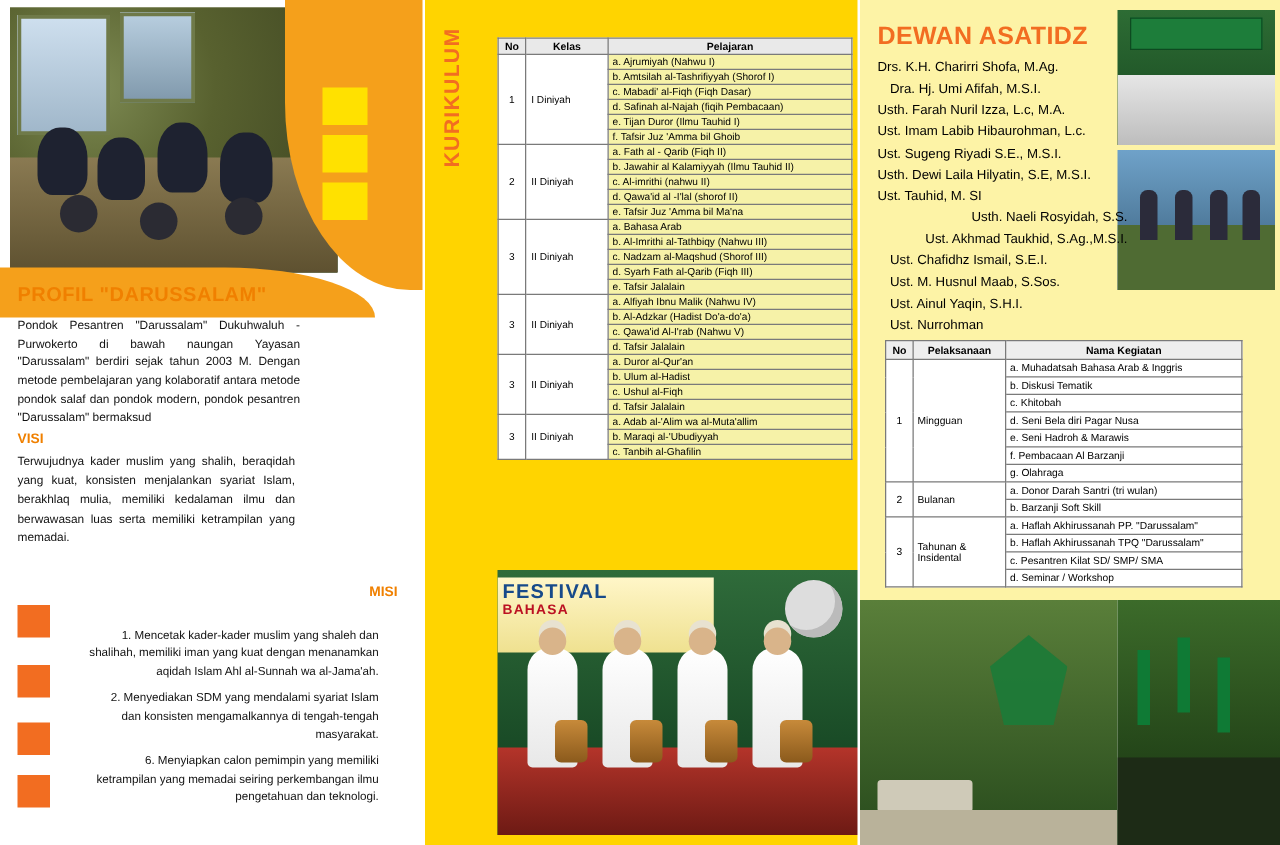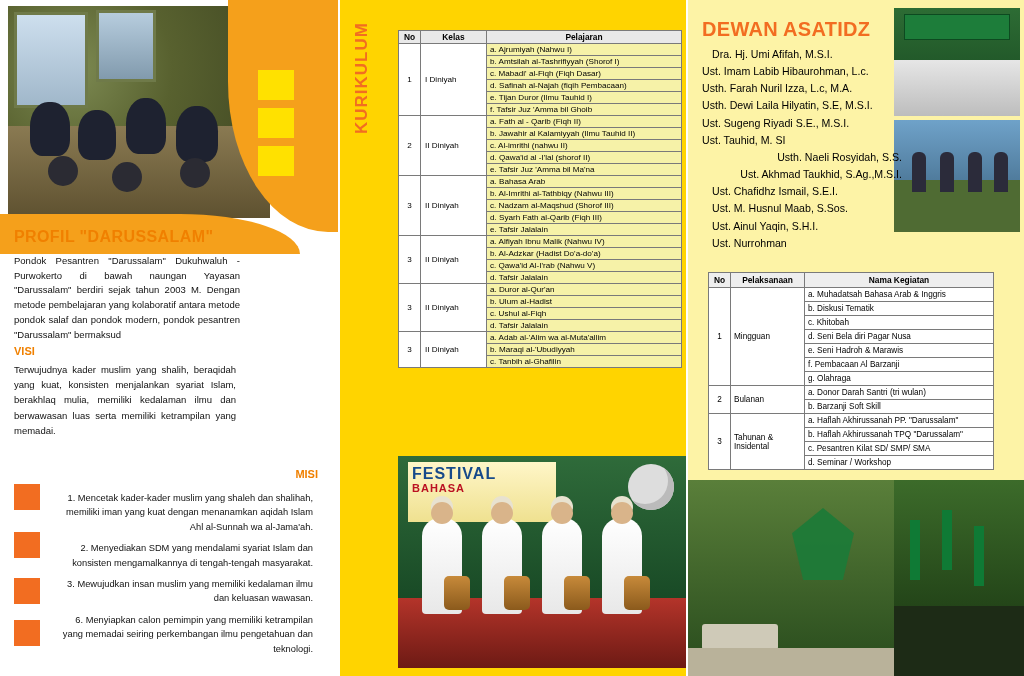--- a/index.html
+++ b/index.html
@@ -71,21 +71,21 @@
     font-size:9.5px; line-height:1.6; color:#111; text-align:justify;
   }
   .p1-misi-h {
     position:absolute; right:22px; top:468px; color:#f08000; font-size:11px; font-weight:bold;
   }
   .p1-misi {
     position:absolute; left:56px; top:486px; width:262px;
     font-size:9.3px; line-height:1.55; color:#111; text-align:right;
   }
   .p1-misi li { list-style:none; margin:0 0 7px 0; }
-  .p1-misi ol { margin:5px; padding:0; }
+  .p1-misi ol { margin:15px; padding:0; }
   .p1-sq { position:absolute; left:14px; width:26px; height:26px; background:#f26d21; }
 
   
   .panel2 { position:absolute; left:340px; top:0; width:348px; height:676px; background:#ffd400; overflow:hidden; }
   .p2-inner { position:absolute; left:8px; top:0; width:340px; height:676px; background:#ffd400; }
   .kurikulum-label {
     position:absolute; left:4px; top:8px; width:34px; height:140px;
     color:#f26d21; font-weight:bold; font-size:17px; letter-spacing:1px;
     writing-mode:vertical-rl; transform:rotate(180deg);
     display:flex; align-items:flex-start; justify-content:center;
@@ -102,21 +102,21 @@
   .kur-table td.c-no { width:22px; text-align:center; }
   .kur-table td.c-kelas { width:66px; text-align:left; padding-left:4px;margin-top:47px; }
   .kur-table td.c-pel { background:#f6f2a8; }
 
   .p2-photo {
     position:absolute; left:50px; bottom:8px; width:290px; height:212px;
     background:linear-gradient(#2f6b3a,#0e3a1c);
     overflow:hidden;
   }
   .p2-photo .banner {
-    position:absolute; left:10px; top:6px; width:148px; height:60px;
+    position:absolute; left:0; top:6px; width:173px; height:60px;
     background:linear-gradient(#fff6c8,#efe190);
     color:#174a8a; font-weight:bold; font-size:16px; line-height:1.05;
     padding:4px; letter-spacing:1px;
   }
   .p2-photo .banner small { display:block; font-size:11px; color:#b12; }
   .p2-photo .mascot {
     position:absolute; right:14px; top:8px; width:46px; height:46px; border-radius:50%;
     background:#ddd; box-shadow: inset -6px -6px 0 #bbb;
   }
   .p2-photo .stage {
@@ -245,21 +245,20 @@
     <div class="p1-body">Pondok Pesantren "Darussalam" Dukuhwaluh - Purwokerto di bawah naungan Yayasan "Darussalam" berdiri sejak tahun 2003 M. Dengan metode pembelajaran yang kolaboratif antara  metode pondok salaf dan pondok modern, pondok pesantren "Darussalam" bermaksud</div>
 
     <div class="p1-visi-h">VISI</div>
     <div class="p1-visi">Terwujudnya kader muslim yang shalih, beraqidah yang kuat, konsisten menjalankan syariat Islam, berakhlaq mulia, memiliki kedalaman ilmu dan berwawasan luas serta memiliki ketrampilan yang memadai.</div>
 
     <div class="p1-misi-h">MISI</div>
     <div class="p1-misi">
       <ol>
         <li>1. Mencetak kader-kader muslim yang shaleh dan shalihah, memiliki iman yang kuat dengan menanamkan aqidah Islam Ahl al-Sunnah wa al-Jama'ah.</li>
         <li>2. Menyediakan SDM yang mendalami syariat Islam dan konsisten mengamalkannya di tengah-tengah masyarakat.</li>
-        <li>3. Mewujudkan insan muslim yang memiliki kedalaman ilmu dan keluasan wawasan.</li>
         <li>6. Menyiapkan calon pemimpin yang memiliki ketrampilan yang memadai seiring perkembangan ilmu pengetahuan dan teknologi.</li>
       </ol>
     </div>
     <div class="p1-sq" style="top:484px;"></div>
     <div class="p1-sq" style="top:532px;"></div>
     <div class="p1-sq" style="top:578px;"></div>
     <div class="p1-sq" style="top:620px;"></div>
   </div>
 
   <div class="divider-l"></div>
@@ -419,25 +418,26 @@
     <div class="p3-photo-b">
       <div class="grnd"></div>
       <div class="p" style="left:18px;"></div>
       <div class="p" style="left:46px;"></div>
       <div class="p" style="left:74px;"></div>
       <div class="p" style="left:100px;"></div>
     </div>
 
     <div class="dewan-h">DEWAN ASATIDZ</div>
     <div class="dewan-list">
+      <div>Drs. K.H. Charirri Shofa, M.Ag.</div>
       <div class="ind1">Dra. Hj. Umi Afifah, M.S.I.</div>
+      <div>Usth. Farah Nuril Izza, L.c, M.A.</div>
       <div>Ust. Imam Labib Hibaurohman, L.c.</div>
-      <div>Usth. Farah Nuril Izza, L.c, M.A.</div>
+      <div>Ust. Sugeng Riyadi S.E., M.S.I.</div>
       <div>Usth. Dewi Laila Hilyatin, S.E, M.S.I.</div>
-      <div>Ust. Sugeng Riyadi S.E., M.S.I.</div>
       <div>Ust. Tauhid, M. SI</div>
       <div class="ind2">Usth. Naeli Rosyidah, S.S.</div>
       <div class="ind2">Ust. Akhmad Taukhid, S.Ag.,M.S.I.</div>
       <div class="ind1">Ust. Chafidhz Ismail, S.E.I.</div>
       <div class="ind1">Ust. M. Husnul Maab, S.Sos.</div>
       <div class="ind1">Ust. Ainul Yaqin, S.H.I.</div>
       <div class="ind1">Ust. Nurrohman</div>
     </div>
 
     <div class="ekstra-label">KEGIATAN EKSTRA</div>

